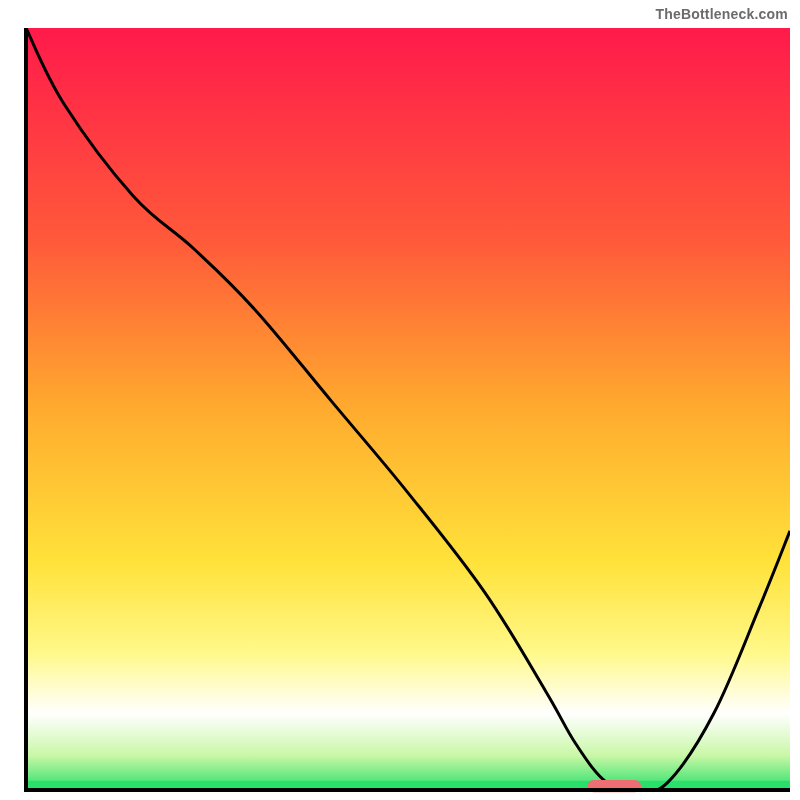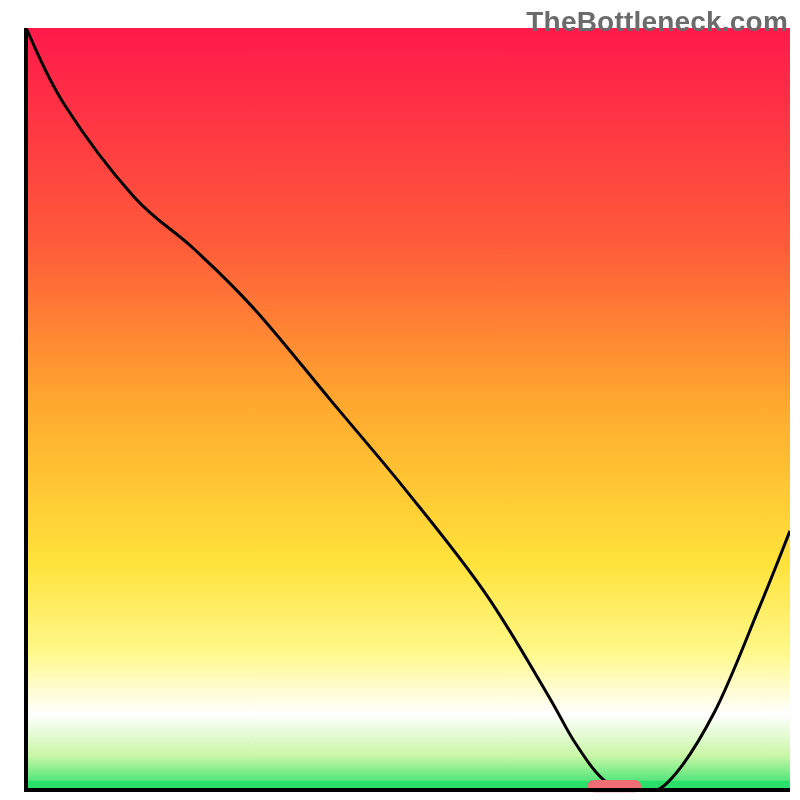--- a/index.html
+++ b/index.html
@@ -16,21 +16,21 @@
     width: 800px;
     height: 800px;
   }
   svg {
     display: block;
   }
   .watermark {
     position: absolute;
     top: 6px;
     right: 12px;
-    font-size: 28px;
+    font-size: 14px;
     font-weight: 600;
     color: #6b6b6b;
     letter-spacing: 0.2px;
     user-select: none;
   }
 </style>
 </head>
 <body>
 
 <div class="canvas-wrap">

